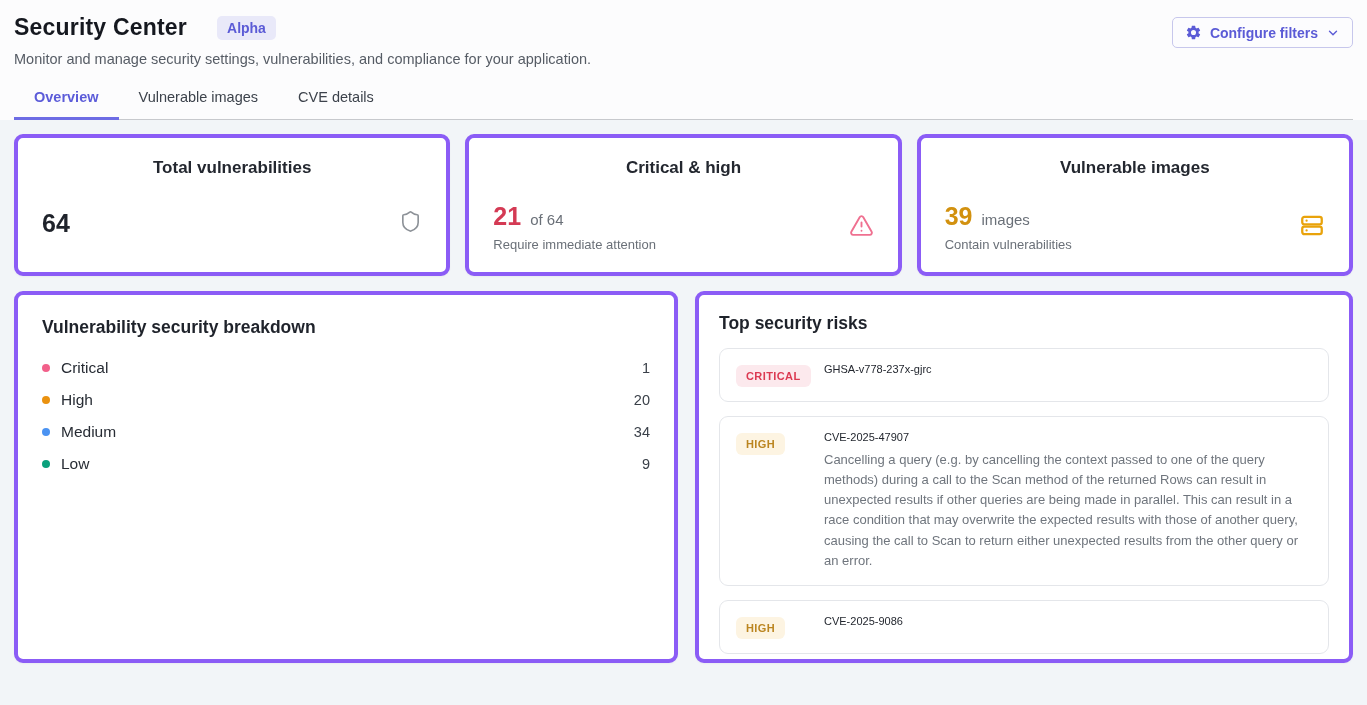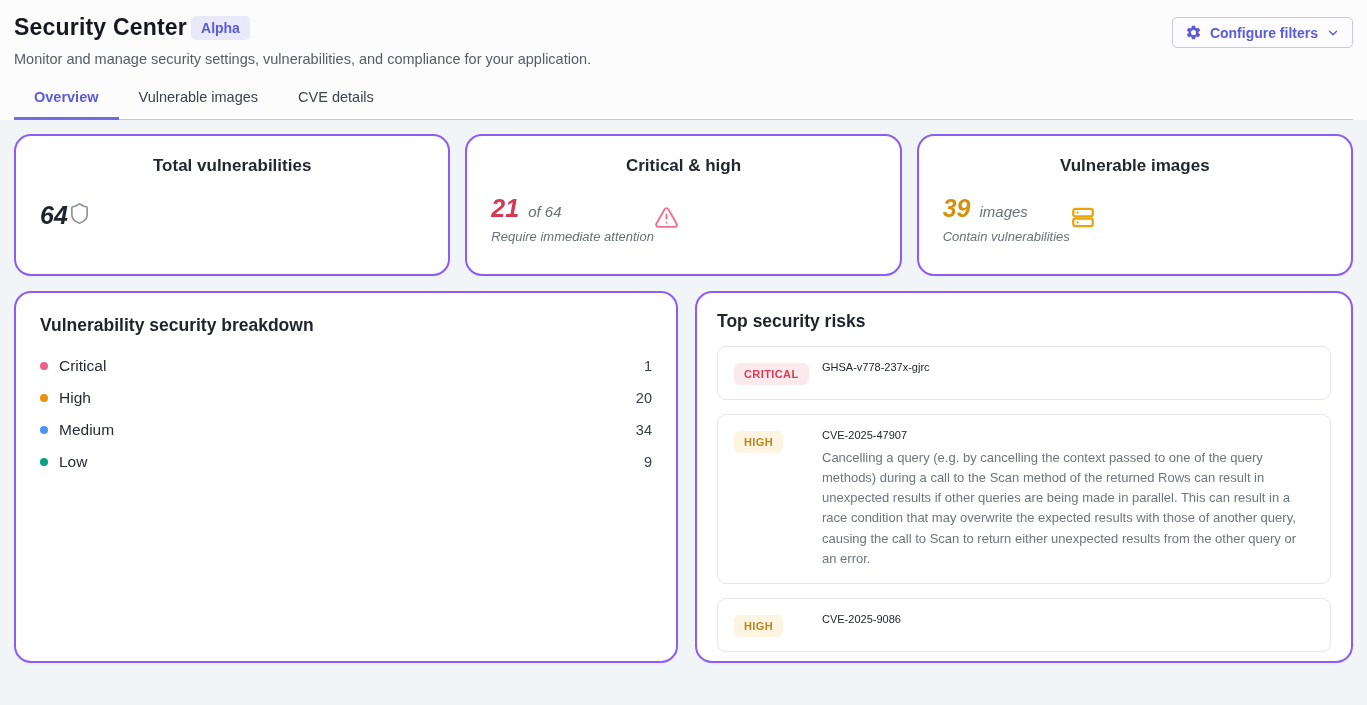--- a/index.html
+++ b/index.html
@@ -4,21 +4,21 @@
 <style>
   * { margin:0; padding:0; box-sizing:border-box; }
   html,body { width:1367px; height:705px; overflow:hidden; }
   body {
     font-family:"Liberation Sans","DejaVu Sans",sans-serif;
     background:#f2f5f8;
     color:#1f232b;
   }
   
   .header { background:#fcfcfd; padding:14px 14px 0 14px; position:relative; }
-  .title-row { display:flex; align-items:center; gap:4px; }
+  .title-row { display:flex; align-items:center; gap:30px; }
   .page-title { font-size:23px; font-weight:700; color:#15181f; letter-spacing:.2px; }
   .alpha-badge {
     background:#e9e9f9; color:#5b5bd6; font-size:14px; font-weight:600;
     padding:4px 10px; border-radius:5px;
   }
   .configure-btn {
     position:absolute; top:17px; right:14px;
     display:flex; align-items:center; gap:8px;
     background:#fcfcfe; border:1px solid #c7c7ec; border-radius:5px;
     padding:6px 12px; font-family:inherit;
@@ -29,29 +29,29 @@
   
   .tabs { display:flex; margin-top:22px; border-bottom:1px solid #c7c9cd; }
   .tab {
     padding:0 20px 12px 20px; font-size:14.5px; color:#3d434c;
     cursor:pointer; margin-bottom:-1px; border-bottom:3px solid transparent;
   }
   .tab.active { color:#5c5cd9; font-weight:700; border-bottom-color:#6d6ce4; }
   
   .content { padding:14px; }
   .card {
-    background:#ffffff; border:2px solid #8b5cf6; border-radius:17px;
+    background:#ffffff; border:4px solid #8b5cf6; border-radius:9px;
     box-shadow:0 1px 2px rgba(20,30,40,.04);
   }
   .stats-row { display:flex; gap:15px; }
   .stat-card { flex:1; height:142px; padding:20px 24px 16px 24px; }
   .stat-title { text-align:center; font-size:17px; font-weight:700; color:#23272f; }
   .stat-body {
-    display:flex; align-items:center; 
-    margin-top:18px; min-height:42px;font-style:italic;
+    display:flex; align-items:center; justify-content:space-between;
+    margin-top:24px; min-height:42px;
   }
   .stat-left { display:flex; flex-direction:column; }
   .stat-value-row { display:flex; align-items:baseline; gap:9px; }
   .stat-value { font-size:25px; font-weight:700; color:#1f232b; }
   .stat-value.red { color:#d43a54; }
   .stat-value.amber { color:#d2910f; }
   .stat-suffix { font-size:15px; color:#6a7078; }
   .stat-sub { font-size:13px; color:#6a7078; margin-top:6px; }
   .stat-icon { flex-shrink:0; }
   

